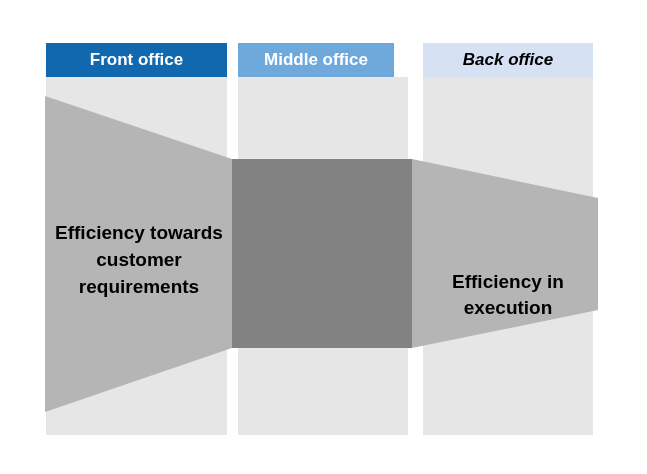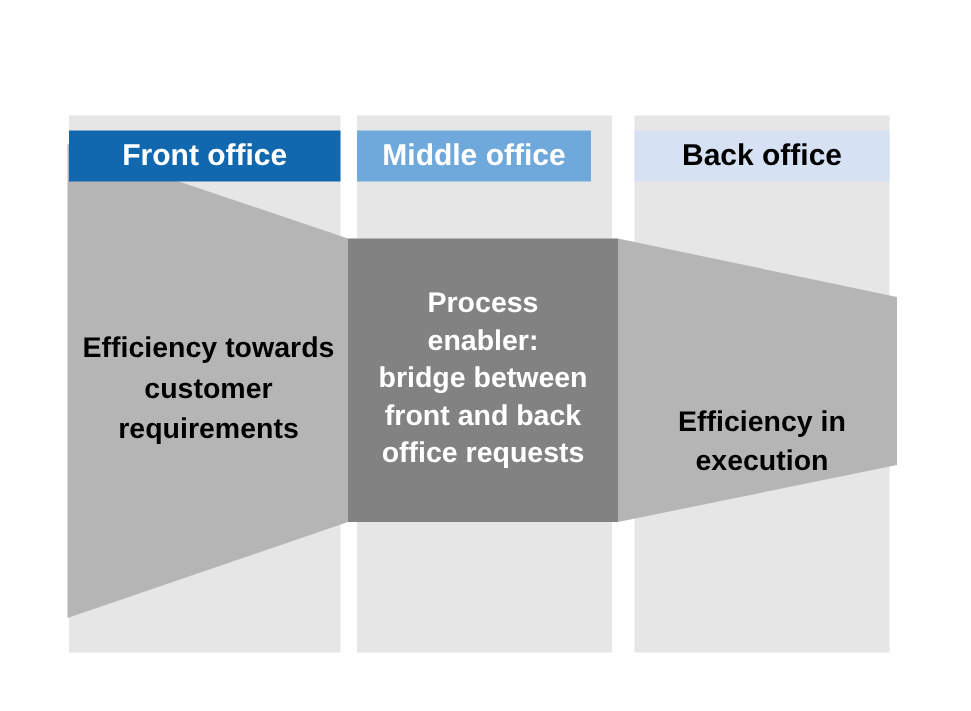--- a/index.html
+++ b/index.html
@@ -28,23 +28,22 @@
 
   
   .header {
     position: absolute;
     top: 43px;
     height: 34px;
     display: flex;
     align-items: center;
     justify-content: center;
     font-weight: bold;
-    font-size: 20px;
+    font-size: 17px;
     z-index: 3;
-    margin-top: 44px;
   }
   .header-front  { left: 46px;  width: 181px; }
   .header-middle { left: 238px; width: 156px; }
   .header-back   { left: 423px; width: 170px; }
 
   
   .funnel-svg {
     position: absolute;
     left: 0;
     top: 0;
@@ -91,26 +90,21 @@
   <div class="column col-back" style="background-color: rgb(230, 230, 230);"></div>
 
   <svg class="funnel-svg" width="647" height="474" viewBox="0 0 647 474">
     <polygon points="45,96 232,159 232,348 45,412" fill="#B5B5B5"></polygon>
     <rect x="232" y="159" width="180" height="189" fill="#828282"></rect>
     <polygon points="412,159 598,198 598,310 412,348" fill="#B5B5B5"></polygon>
   </svg>
 
   <div class="header header-front" style="background-color: rgb(17, 104, 174); color: rgb(255, 255, 255);">Front office</div>
   <div class="header header-middle" style="background-color: rgb(111, 169, 220); color: rgb(255, 255, 255);">Middle office</div>
-  <div class="header header-back" style="background-color: rgb(214, 226, 244); color: rgb(0, 0, 0);">Back office</div>
+  <div class="header header-back" style="background-color: rgb(214, 226, 244); color: rgb(0, 0, 0); font-style: italic;">Back office</div>
 
   <div class="label label-front" style="color: rgb(0, 0, 0);">Efficiency towards
 customer
 requirements</div>
-  <div class="label label-center" style="color: rgb(255, 255, 255);">Process
-enabler:
-bridge between
-front and back
-office requests</div>
   <div class="label label-back" style="color: rgb(0, 0, 0); margin-top: 38px;">Efficiency in
 execution</div>
 
 </div>
 
 </body></html>

